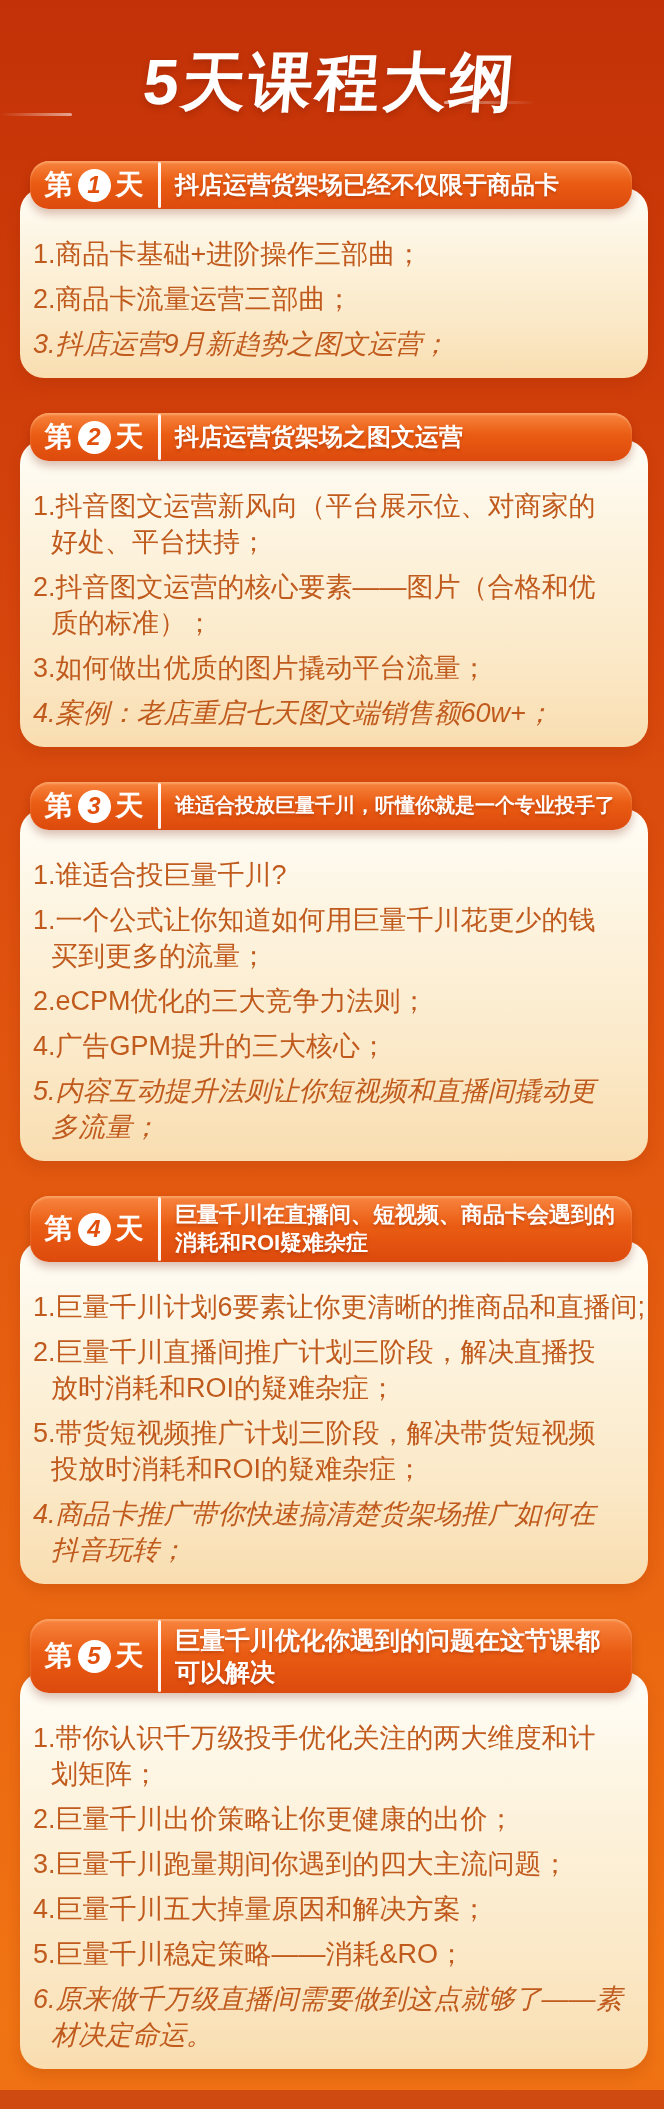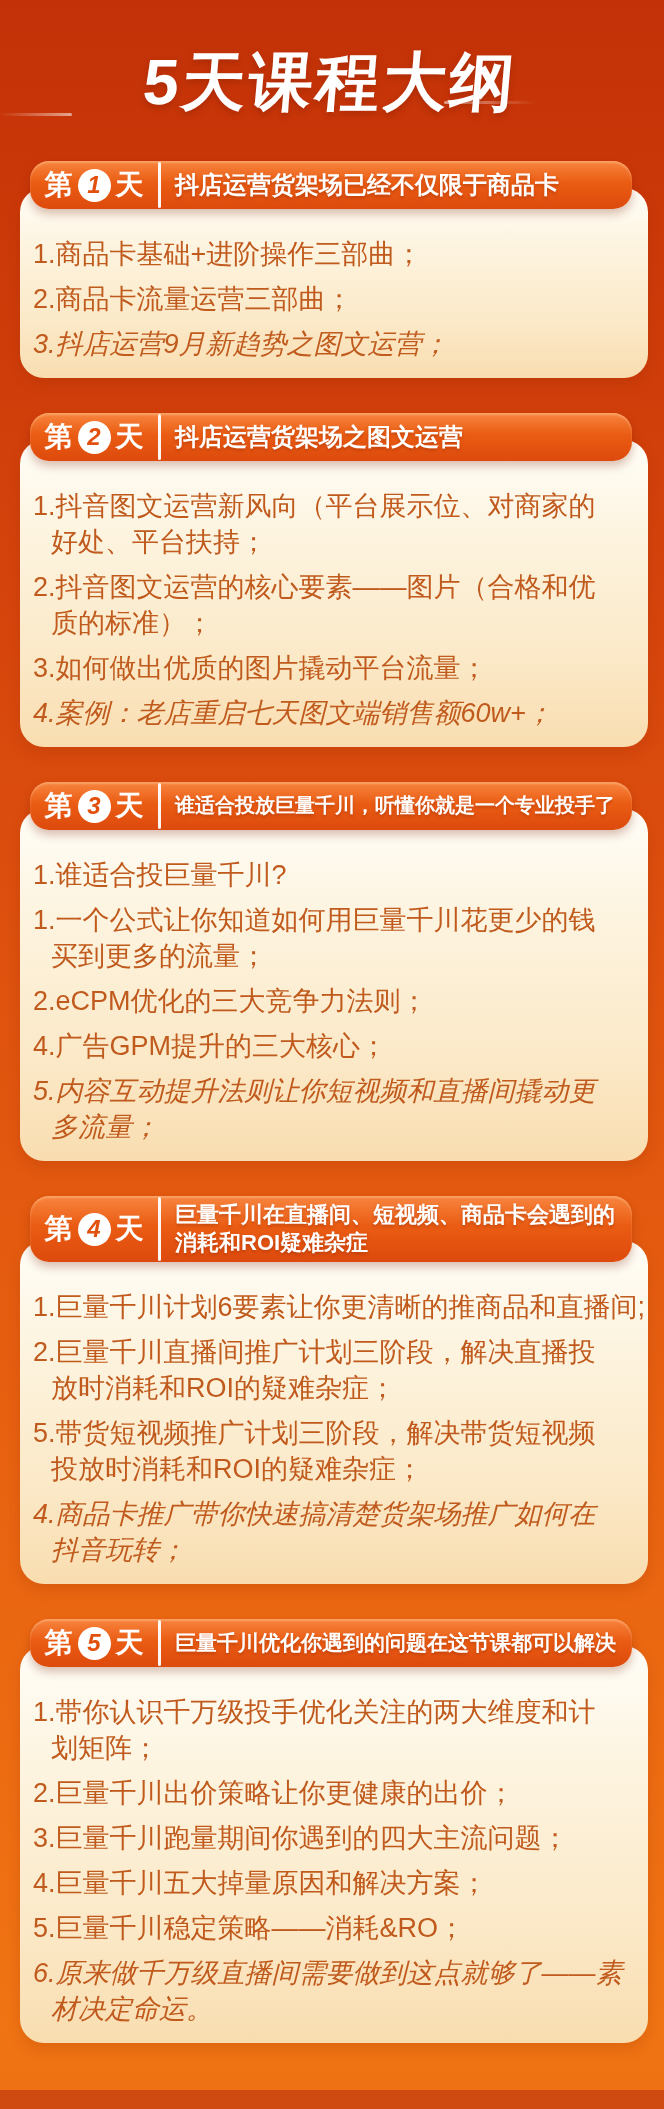--- a/index.html
+++ b/index.html
@@ -116,21 +116,21 @@
     flex: 1;
     padding: 0 10px 0 14px;
     color: var(--heading-text);
     font-weight: bold;
     white-space: pre-wrap;
     line-height: 1.28;
     text-shadow: 0 2px 3px rgba(130, 35, 0, 0.35);
   }
   .h24 { font-size: 24px; }
   .h22 { font-size: 22px; }
-  .h21 { font-size: 21px; }
+  .h21 { font-size: 25px; }
   .h20 { font-size: 20px; }
 
   .card {
     position: relative;
     z-index: 1;
     margin-top: -21px;
     border-radius: 24px;
     padding: 48px 2px 16px 13px;
     background: linear-gradient(180deg,
       var(--card-top) 0%,

